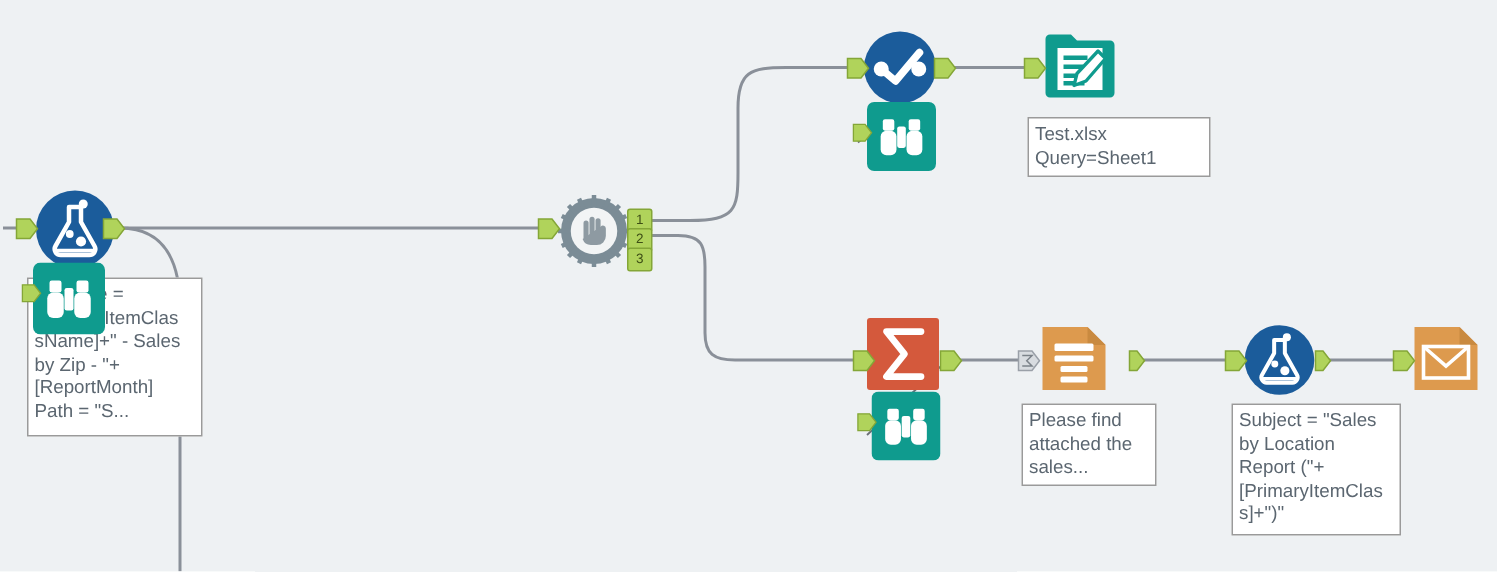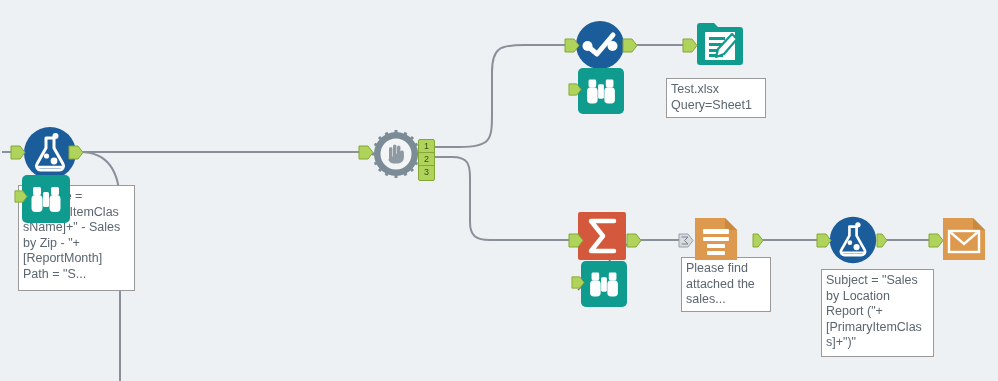--- a/index.html
+++ b/index.html
@@ -236,21 +236,21 @@
       </g>
       <path d="M38 16 L24 31 L22 39 L30 36 L43 21 Z" fill="#ffffff" stroke="#0f9b8e" stroke-width="2.2" stroke-linejoin="round"></path>
     </svg>
   </div>
   <div class="plug" style="left:682px; top:38px;">
     <svg width="16" height="15" viewBox="0 0 16 15">
         <path d="M1 1 H10 L15 7.5 L10 14 H1 Z" fill="#b0d35b" stroke="#84a637" stroke-width="1"></path>
       </svg>
   </div>
 
-  <div class="annot" style="left:666px; top:78px; width:100px; height:40px;">Test.xlsx
+  <div class="annot" style="left:685px; top:78px; width:122px; height:40px;">Test.xlsx
 Query=Sheet1</div>
 
   <div class="node icon-wrap" style="left:578px; top:212px;">
     <svg width="48" height="48" viewBox="0 0 48 48">
       <rect x="0" y="0" width="48" height="48" rx="2" fill="#d4593c"></rect>
       <path d="M36 9 H13 L25 24 L13 39 H36" fill="none" stroke="#ffffff" stroke-width="4.5" stroke-linejoin="round" stroke-linecap="round"></path>
     </svg>
   </div>
   <div class="plug" style="left:568px; top:233px;">
     <svg width="16" height="15" viewBox="0 0 16 15">
@@ -298,21 +298,21 @@
         <path d="M1 1 H10 L15 7.5 L10 14 H1 Z" fill="#d8dce0" stroke="#9aa0a8" stroke-width="1"></path>
         <path d="M3.5 4 H10 L6.5 7.5 L10 11 H3.5" fill="none" stroke="#7b8289" stroke-width="1"></path>
       </svg>
   </div>
   <div class="plug" style="left:752px; top:233px;">
     <svg width="12" height="15" viewBox="0 0 12 15">
         <path d="M1 1 H6 L11 7.5 L6 14 H1 Z" fill="#b0d35b" stroke="#84a637" stroke-width="1"></path>
       </svg>
   </div>
 
-  <div class="annot" style="left:681px; top:257px; width:90px; height:55px;">Please find
+  <div class="annot" style="left:681px; top:269px; width:90px; height:55px;">Please find
 attached the
 sales...</div>
 
   <div class="node icon-wrap" style="left:828px; top:215px;">
     <svg width="50" height="50" viewBox="0 0 56 56">
       <circle cx="28" cy="28" r="26" fill="#1b5c9b"></circle>
       <path d="M24 13 h8 v10 l9 16 a4 4 0 0 1 -3.5 6 h-19 a4 4 0 0 1 -3.5 -6 l9 -16 z" fill="none" stroke="#ffffff" stroke-width="3" stroke-linejoin="round"></path>
       <circle cx="24.5" cy="31" r="2.6" fill="#ffffff"></circle>
       <circle cx="32" cy="36" r="3.4" fill="#ffffff"></circle>
       <circle cx="33.5" cy="11" r="3" fill="#ffffff"></circle>

